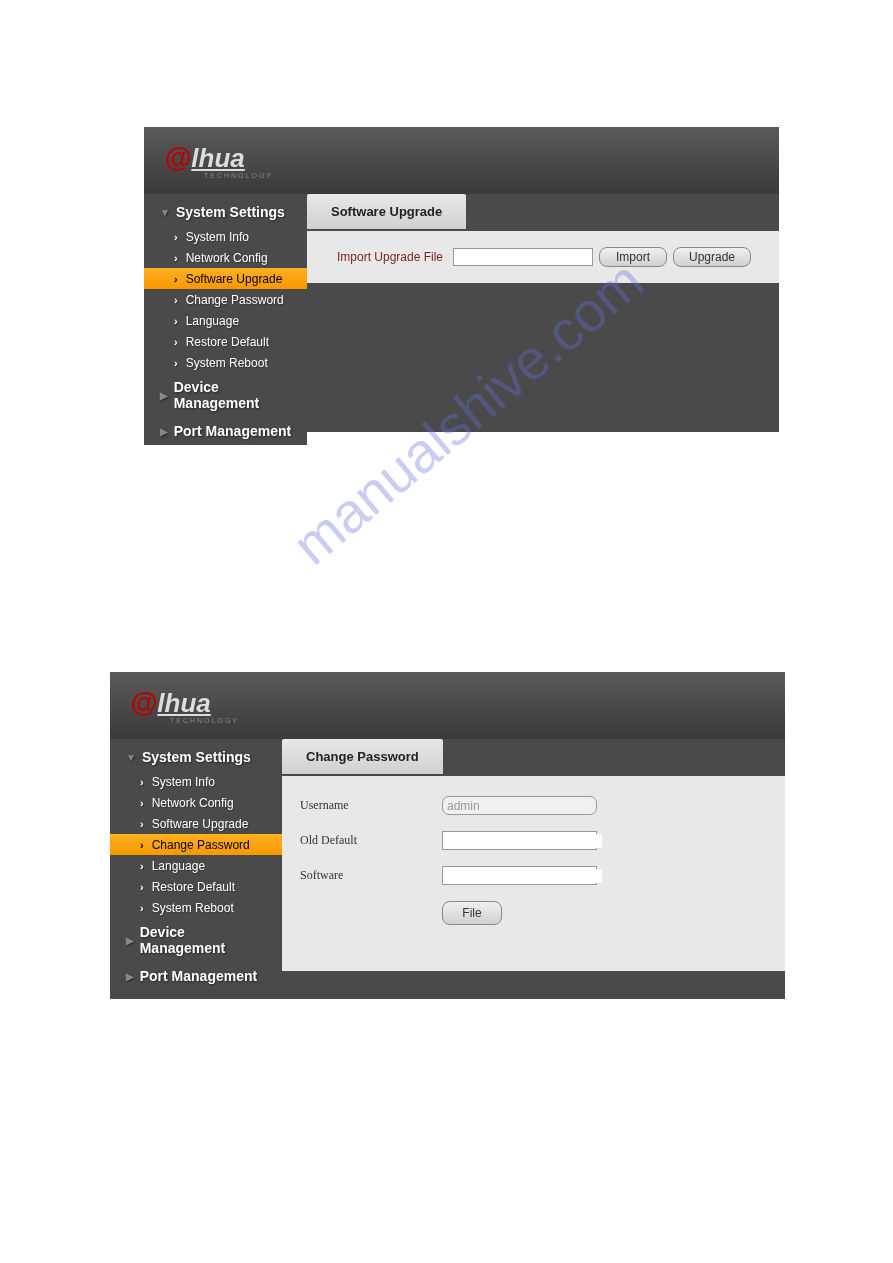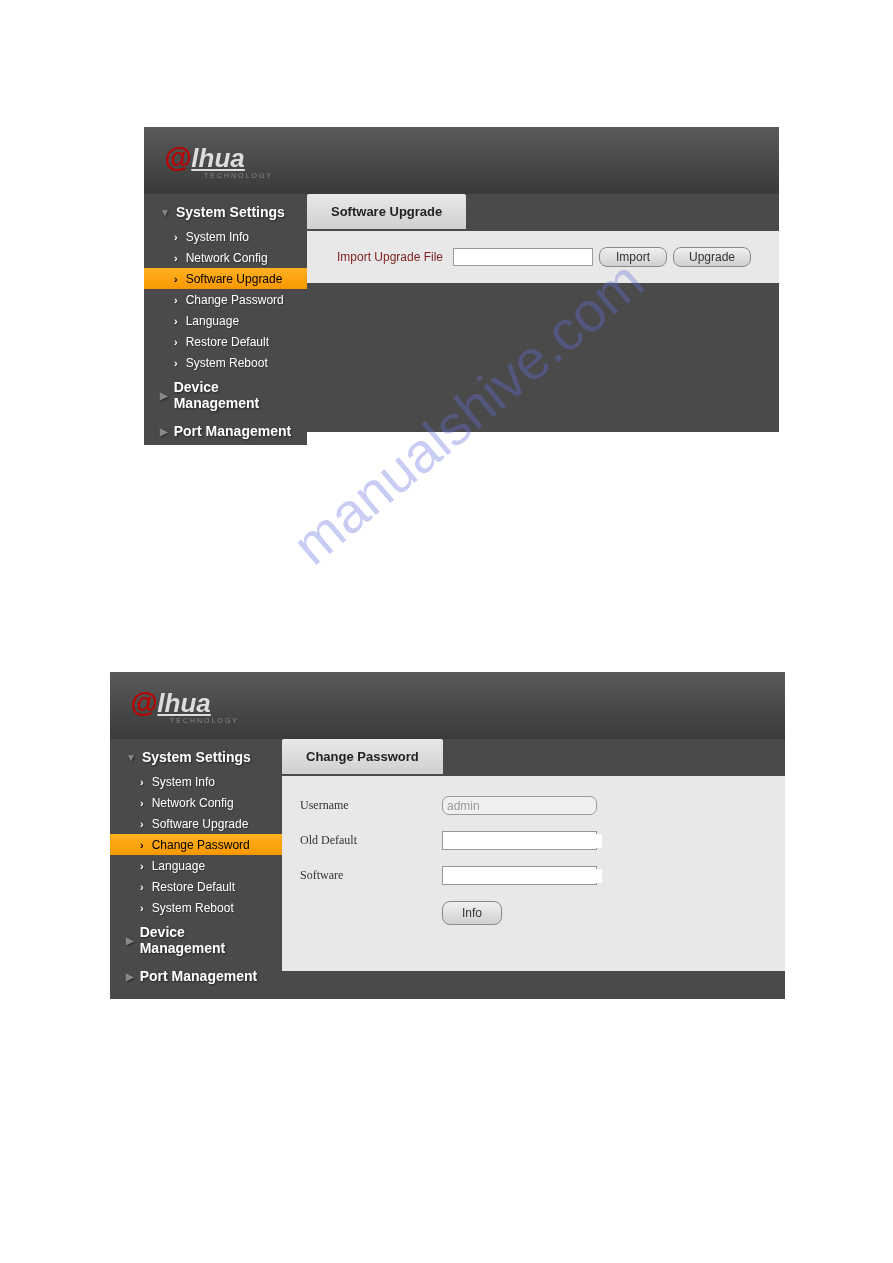--- a/index.html
+++ b/index.html
@@ -229,18 +229,18 @@
                   <rect x="5" y="5" width="2" height="2" fill="#888"></rect>
                   <rect x="8" y="5" width="2" height="2" fill="#888"></rect>
                   <rect x="11" y="5" width="2" height="2" fill="#888"></rect>
                   <rect x="4" y="8" width="8" height="2" fill="#888"></rect>
                 </svg>
             </span>
           </div>
         </div>
         <div class="form-row">
           <span class="form-label2"></span>
-          <span class="btn savebtn">Info</span>
+          <span class="btn savebtn">File</span>
         </div>
       </div>
     </div>
   </div>
 </div>
 
 </body></html>

